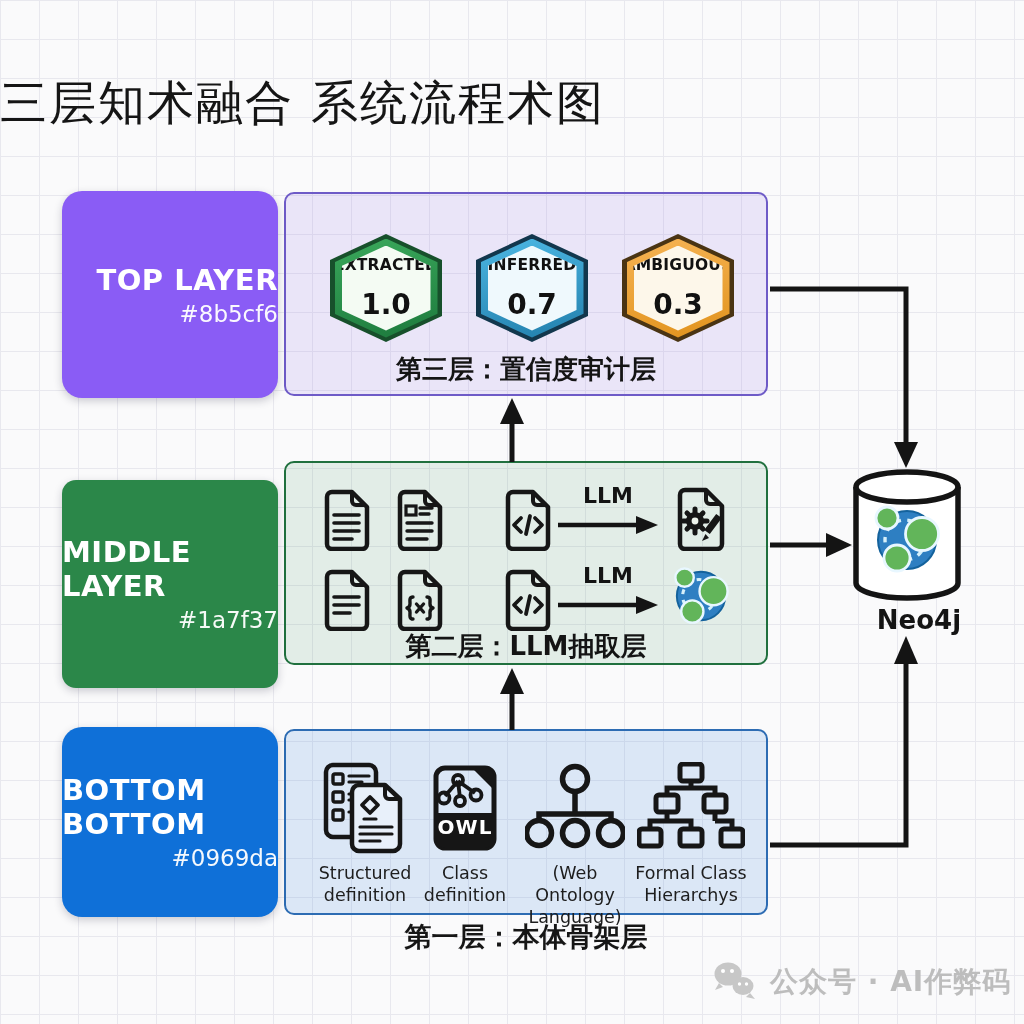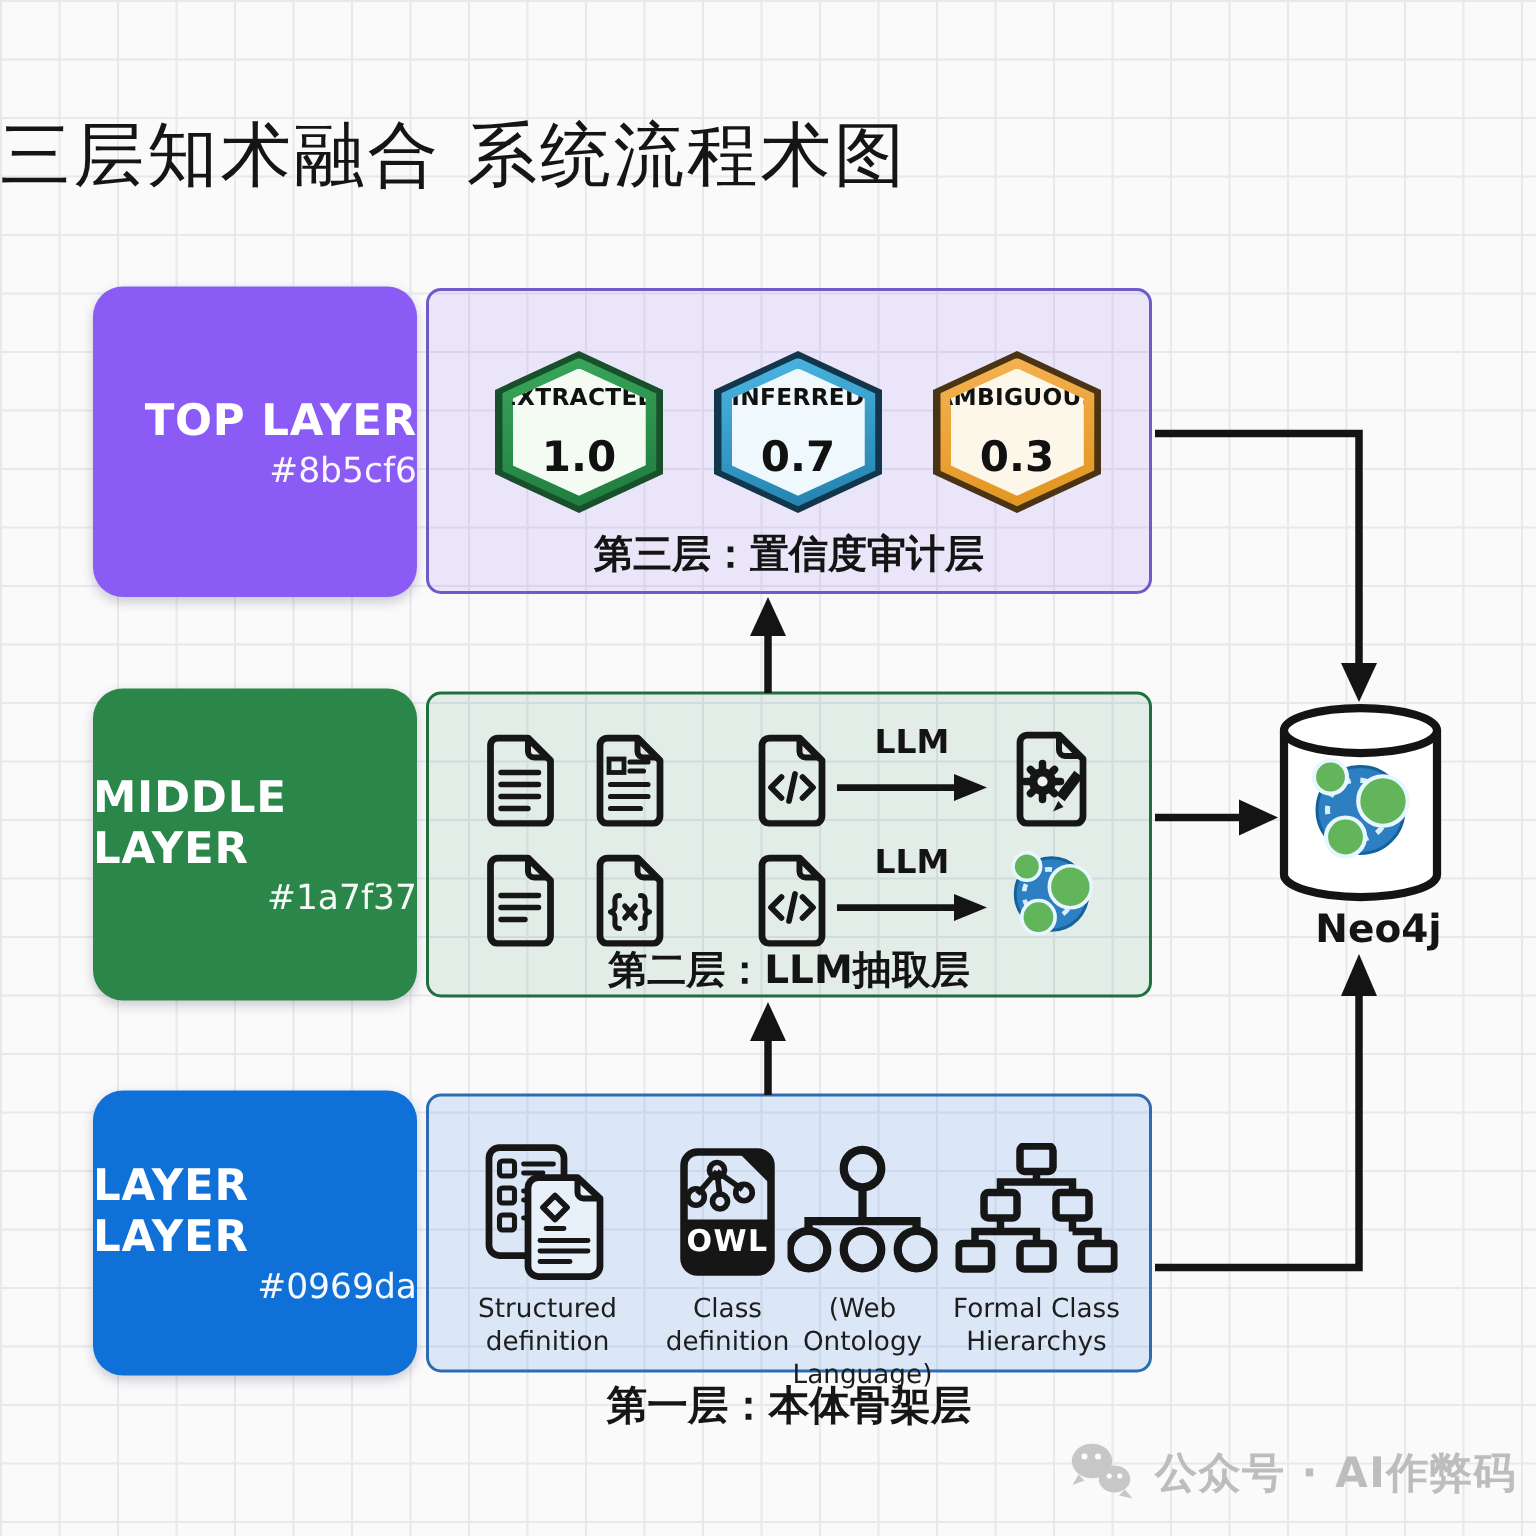--- a/index.html
+++ b/index.html
@@ -24,21 +24,21 @@
   .panel-bot{left:284px;top:729px;width:484px;height:186px;background:rgba(13,111,217,.13);border:2.5px solid #2d6cb3;}
   
   .lbox{
     position:absolute;left:62px;width:216px;border-radius:20px;color:#fff;z-index:2;
     display:flex;flex-direction:column;align-items:flex-end;justify-content:center;gap:4px;
     box-shadow:0 3px 8px rgba(30,30,60,.22);
   }
   .lbox .name{font-size:29px;font-weight:800;letter-spacing:.5px;}
   .lbox .hex{font-size:23px;font-weight:400;opacity:.96;}
   .lbox-top{top:191px;height:207px;background:#8a5cf5;}
-  .lbox-mid{top:459px;height:208px;background:#2b8749;}
+  .lbox-mid{top:480px;height:208px;background:#2b8749;border-radius:14px;}
   .lbox-bot{top:727px;height:190px;background:#0f70d8;}
   
   .caption{position:absolute;left:0;width:100%;text-align:center;font-weight:900;color:#141414;font-size:26px;}
   .caption-top{top:158px;}
   .caption-mid{top:166px;}
   .caption-bot{position:absolute;left:284px;width:484px;top:919px;text-align:center;font-weight:700;font-size:27px;z-index:2;}
   
   .badge{position:absolute;top:40px;width:112px;height:108px;}
   .hexc{clip-path:polygon(50% 0,100% 24%,100% 76%,50% 100%,0 76%,0 24%);}
   .b1{width:100%;height:100%;box-sizing:border-box;padding:4.5px;}
@@ -250,21 +250,21 @@
               <line x1="38" y1="73" x2="70" y2="73"></line>
               <line x1="38" y1="80" x2="58" y2="80"></line>
           </g>
         </svg>
       </div>
       <div class="blabel">
         <div>Structured</div>
         <div>definition</div>
       </div>
     </div>
-    <div class="bcell" style="left:143px">
+    <div class="bcell" style="left:123px">
       <div class="icon-wrap">
         <svg width="66" height="88" viewBox="0 0 66 88">
           <rect x="4" y="4" width="58" height="80" rx="9" fill="none" stroke="#161616" stroke-width="5"></rect>
           <path d="M40 4 h13 a9 9 0 0 1 9 9 v13 z" fill="#161616"></path>
           <g stroke="#161616" stroke-width="3.8" fill="none">
             <line x1="26" y1="17" x2="13" y2="32"></line>
               <line x1="26" y1="17" x2="28" y2="34"></line>
               <line x1="26" y1="17" x2="43" y2="29"></line>
             <circle cx="26" cy="16" r="5"></circle>
               <circle cx="12" cy="34" r="5.5"></circle>
@@ -313,21 +313,21 @@
         </svg>
       </div>
       <div class="blabel">
         <div>Formal Class</div>
         <div>Hierarchys</div>
       </div>
     </div>
   </div>
 
   <div class="lbox lbox-bot">
-    <div class="name">LAYER LAYER</div>
+    <div class="name">BOTTOM BOTTOM</div>
     <div class="hex">#0969da</div>
   </div>
   <div class="caption-bot">第一层：本体骨架层</div>
 
   <div class="db">
     <svg width="112" height="138" viewBox="0 0 112 138">
       <path d="M5 21 V117 a51 15 0 0 0 102 0 V21" fill="#ffffff" stroke="#141414" stroke-width="5.5"></path>
       <ellipse cx="56" cy="21" rx="51" ry="15" fill="#ffffff" stroke="#141414" stroke-width="5.5"></ellipse>
       <g transform="translate(20,40)">
         <circle cx="36" cy="34" r="29" fill="#2e7fc2" stroke="#14629c" stroke-width="2"></circle>

